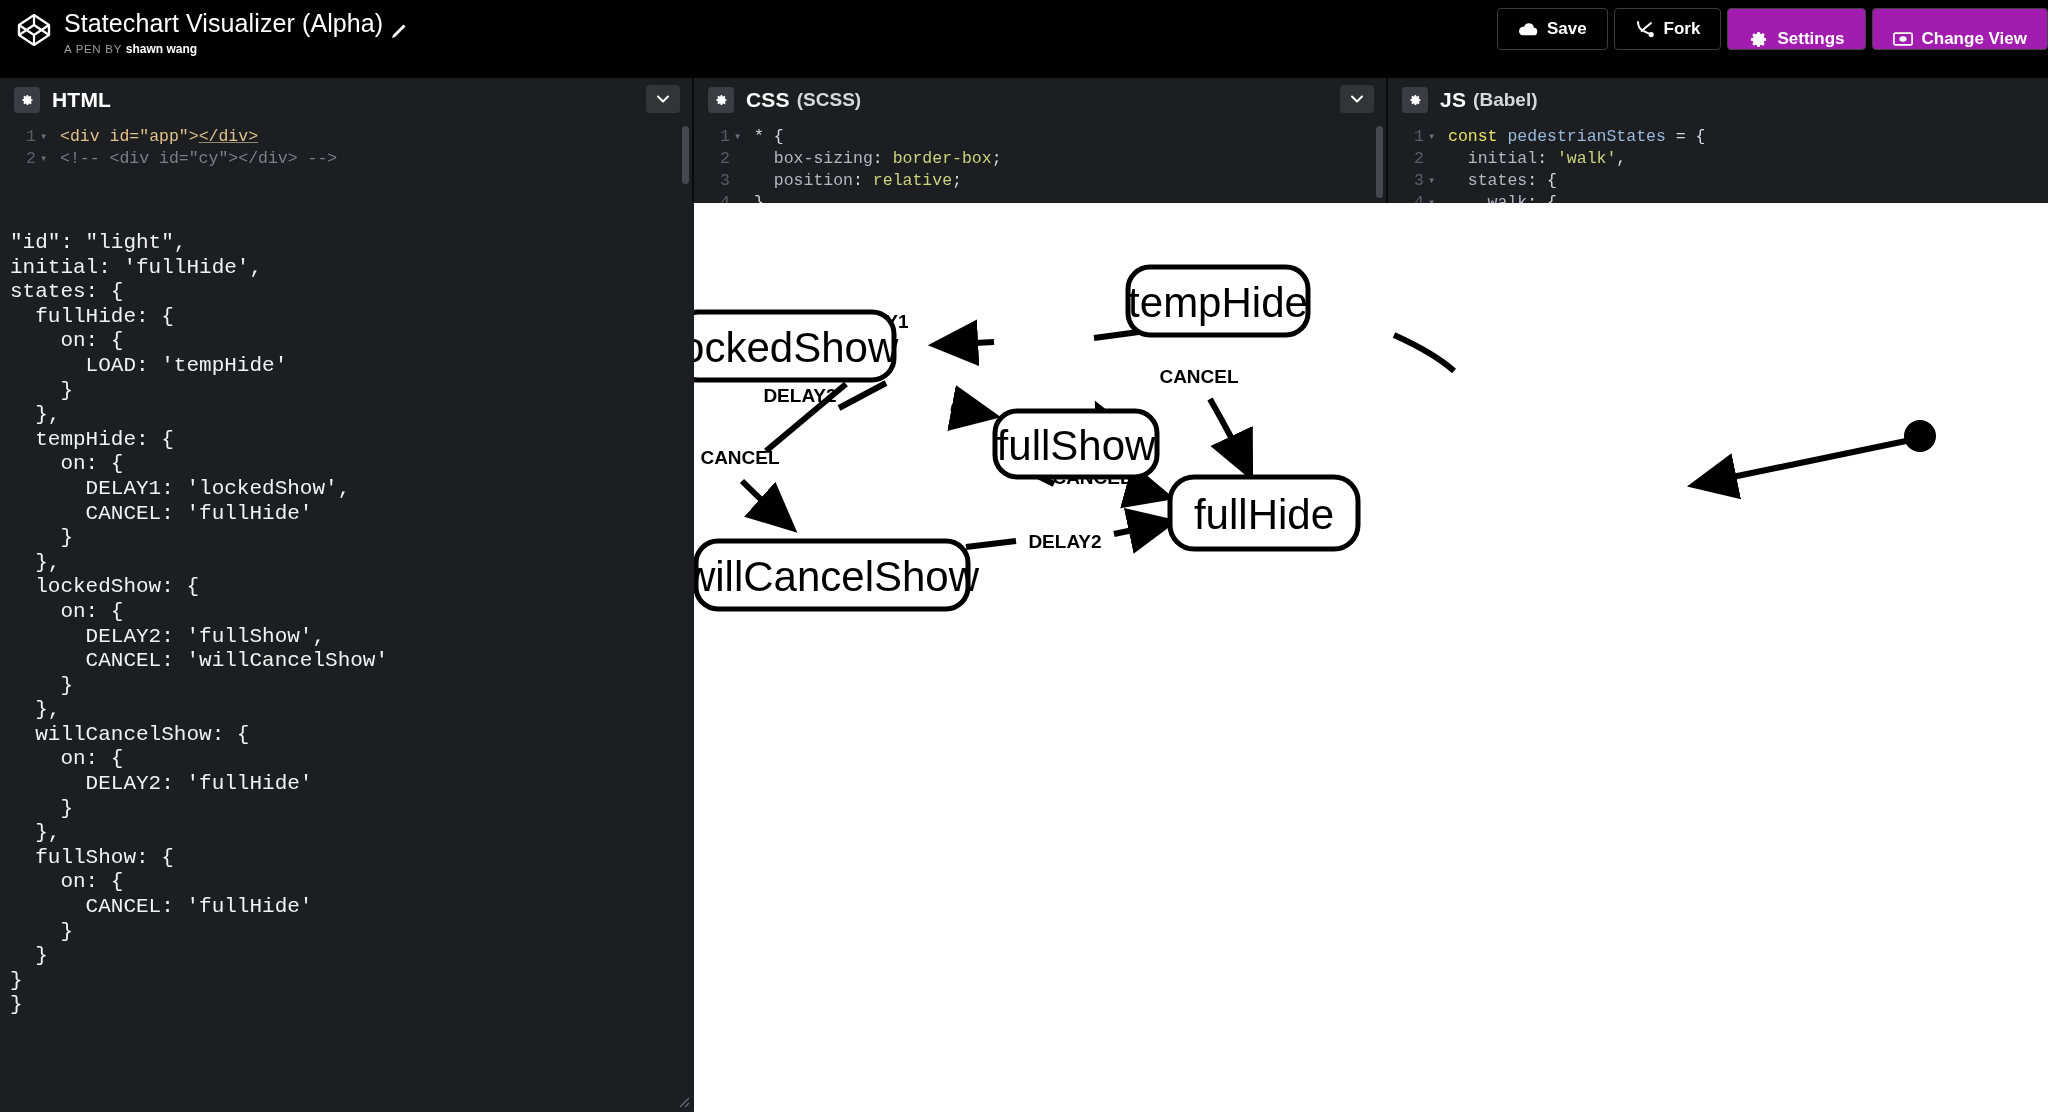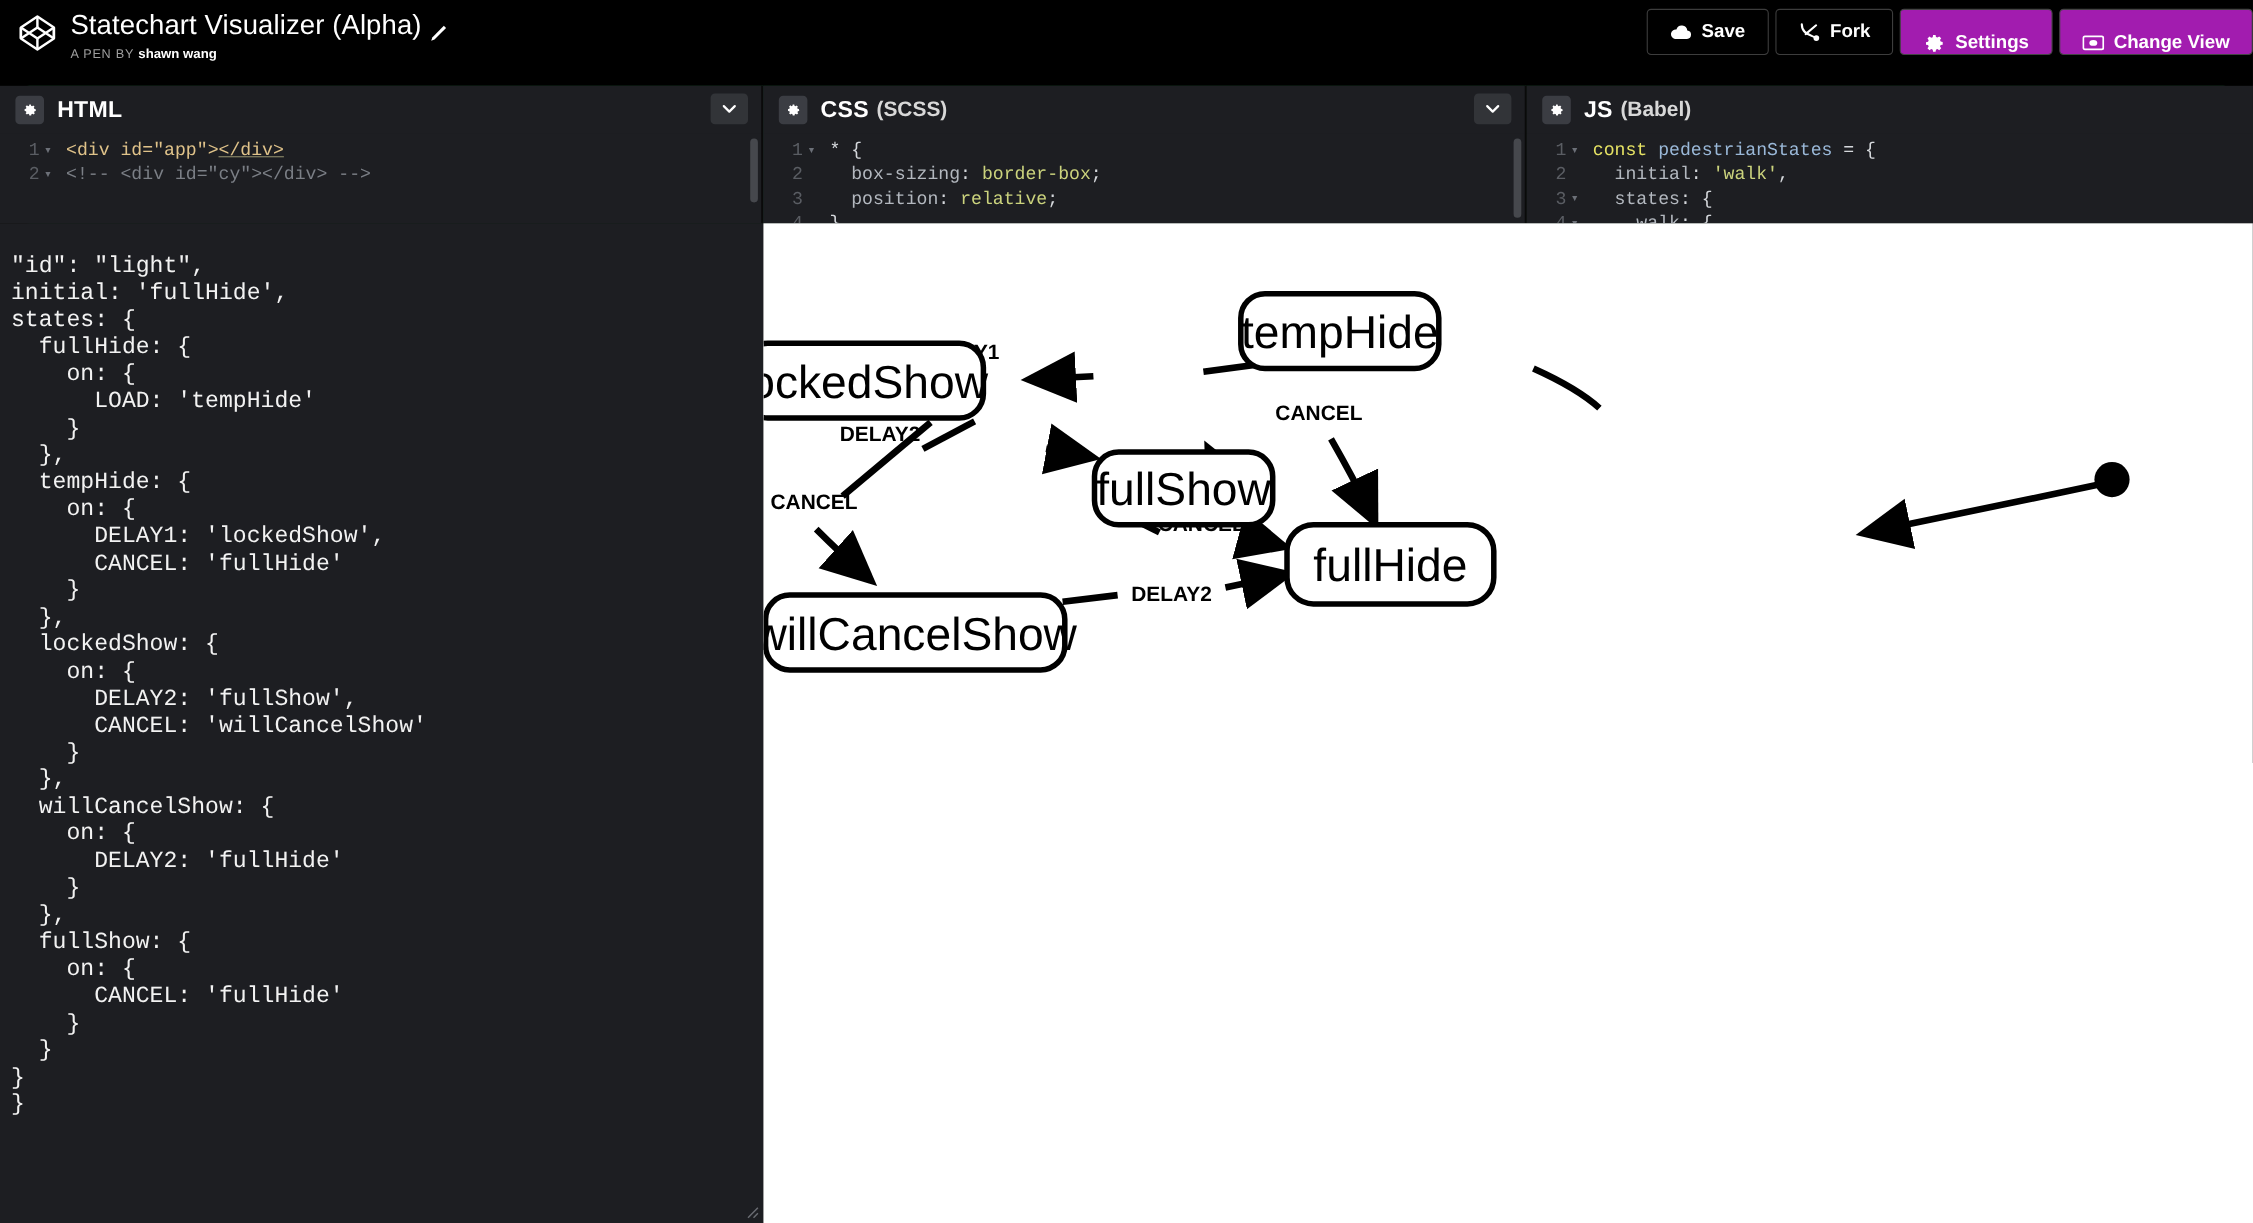--- a/index.html
+++ b/index.html
@@ -45,21 +45,21 @@
     background: #000000; border: 1px solid #3d3d3d;
     white-space: nowrap; cursor: pointer;
   }
   .tbtn.filled { background: #a21caf; border-color: #444444; align-items: flex-end; }
   .tbtn .gl { display: inline-flex; width: 20px; height: 20px; align-items: center; justify-content: center; }
 
   
   .editors {
     position: absolute; top: 78px; left: 0;
     width: 2048px; height: 125px;
-    display: flex; background: #14532d; border-radius: 27px;
+    display: flex; background: #c4b5fd; border-radius: 27px;
   }
   .pane {
     position: relative; height: 125px;
     background: #1d1e22;
     border-right: 2px solid #0a0a0a;
     overflow: hidden;
   }
   .pane-head {
     height: 43px; display: flex; align-items: center;
     padding: 0 10px 0 14px; background: #1d1e22;

